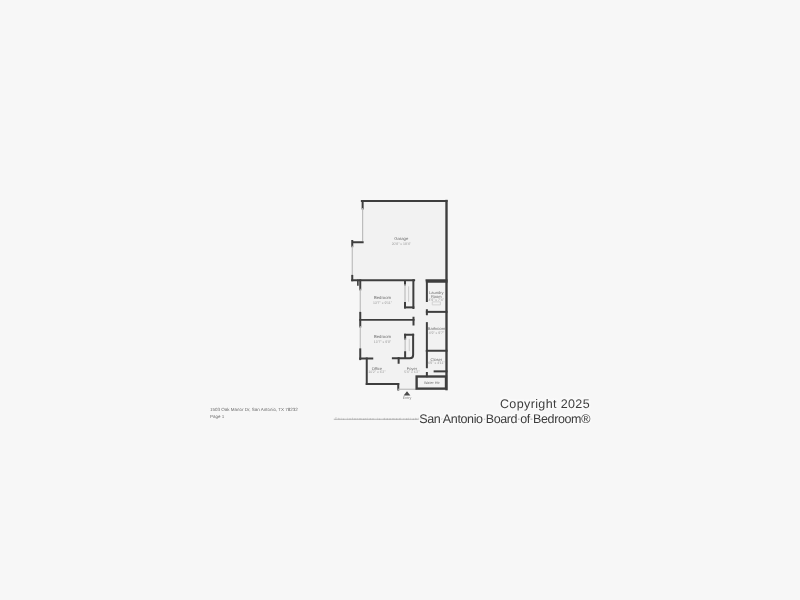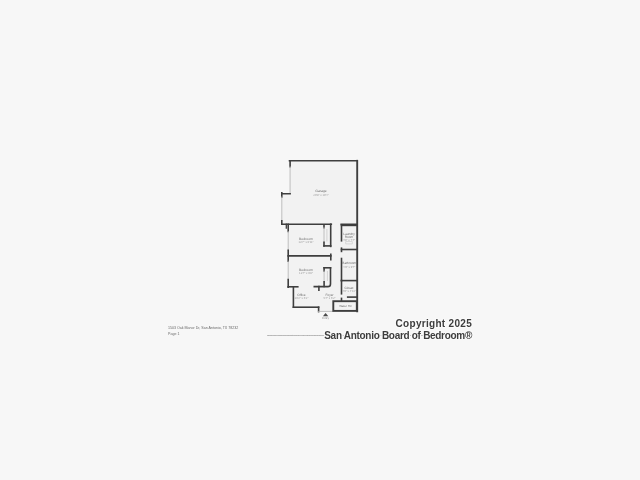--- a/index.html
+++ b/index.html
@@ -1,18 +1,18 @@
 <!DOCTYPE html>
 <html><head>
 <meta charset="utf-8">
 <style>
   html,body{margin:0;padding:0;}
   body{width:640px;height:480px;background:#f7f7f7;filter:grayscale(1);font-family:"Liberation Sans",sans-serif;overflow:hidden;position:relative;}
   svg{position:absolute;left:0;top:0;}
-  .wm{position:absolute;font-weight:bold;color:#3d3d3d;white-space:nowrap;
+  .wm{position:absolute;font-weight:normal;color:#3d3d3d;white-space:nowrap;
       text-shadow:-1px -1px 0 #fafafa,1px -1px 0 #fafafa,-1px 1px 0 #fafafa,1px 1px 0 #fafafa,0 0 2px #fdfdfd;}
 </style>
 </head>
 <body>
 <svg width="640" height="480" viewBox="0 0 640 480">
 
   <path d="M289.5,160 L357.2,160 L357.2,311.3 L318.6,311.3 L318.6,307.2 L293.4,307.2 L293.4,286.8 L288.2,286.8 L288.2,224.2 L281.8,224.2 L281.8,193.8 L289.5,193.8 Z" fill="#f2f2f2"></path>
 
   <g stroke="#3e3e3e" stroke-width="1.6" fill="none" stroke-linecap="square">
 

